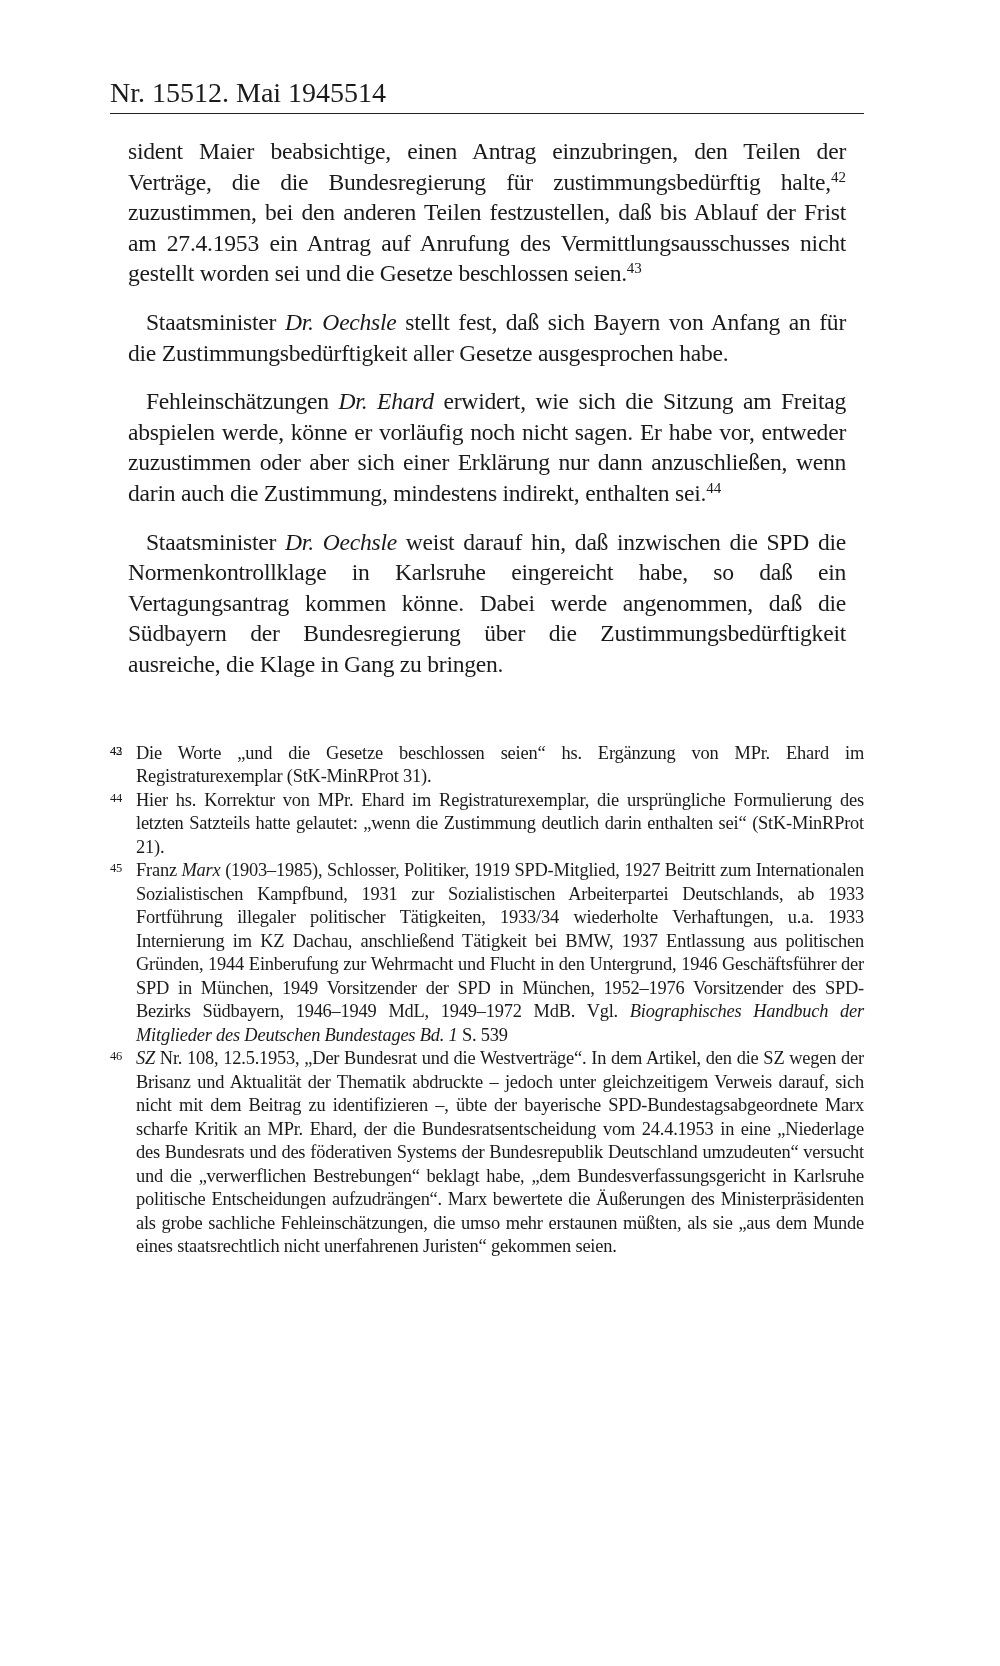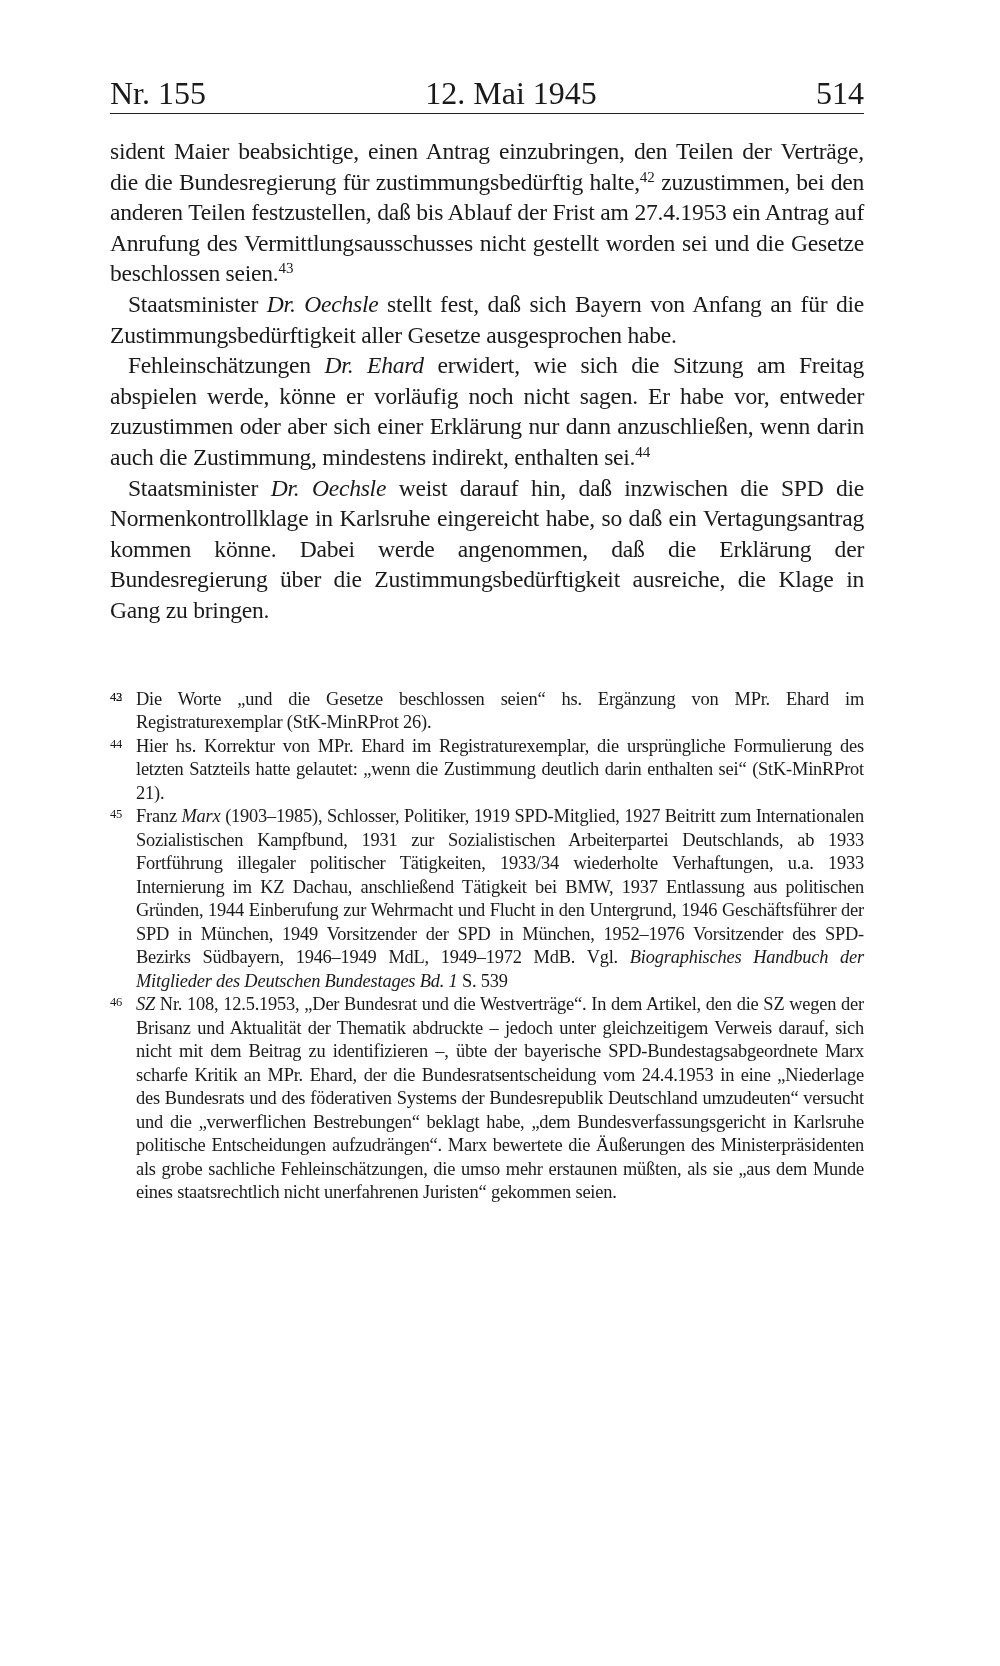--- a/index.html
+++ b/index.html
@@ -1,21 +1,21 @@
 <!DOCTYPE html>
 <html><head>
 <meta charset="utf-8">
 <style>
   html, body { margin: 0; padding: 0; background: #ffffff; }
   body { width: 1000px; height: 1666px; position: relative; overflow: hidden; color: #1a1a1a; }
   .page { position: absolute; left: 110px; top: 78px; width: 754px; font-family: "Liberation Serif", "DejaVu Serif", serif; }
-  .running-head { display: flex; justify-content: space-between; align-items: baseline; font-size: 32px; line-height: 30px; padding-bottom: 5px; border-bottom: 1.5px solid #222; }
+  .running-head { display: flex; justify-content: flex-start; align-items: baseline; font-size: 28px; line-height: 30px; padding-bottom: 5px; border-bottom: 1.5px solid #222; }
   .running-head span { display: block; }
   .body-text { margin-top: 22px; font-size: 23.6px; line-height: 30.6px; text-align: justify; hyphens: manual; letter-spacing: -0.25px; }
-  .body-text p { margin: 0; text-indent: 0; }
+  .body-text p { margin: 18px; text-indent: 0; }
   .body-text p.indent { text-indent: 18px; }
   sup.fn { font-size: 15px; line-height: 0; vertical-align: 8px; letter-spacing: 0; }
   .footnotes { margin-top: 62px; font-size: 18.4px; line-height: 23.5px; text-align: justify; letter-spacing: -0.2px; }
   .footnote { position: relative; padding-left: 26px; margin: 0; }
   .footnote .fn-num { position: absolute; left: 0; top: 0; font-size: 12.5px; line-height: 18px; }
   em { }
 </style>
 </head>
 <body>
 
@@ -28,29 +28,29 @@
   </div>
 
   <div class="body-text">
     <p><span>sident Maier beabsichtige, einen Antrag einzubringen, den Teilen der Verträge, die die Bundesregierung für zustimmungsbedürftig halte,</span><sup class="fn">42</sup><span> zuzustimmen, bei den anderen Teilen festzustellen, daß bis Ablauf der Frist am 27.4.1953 ein Antrag auf Anrufung des Vermittlungsausschusses nicht gestellt worden sei und die Gesetze beschlossen seien.</span><sup class="fn">43</sup></p>
 
     <p class="indent"><span>Staatsminister </span><em>Dr. Oechsle</em><span> stellt fest, daß sich Bayern von Anfang an für die Zustimmungsbedürftigkeit aller Gesetze ausgesprochen habe.</span></p>
 
     <p class="indent"><span>Fehleinschätzungen </span><em>Dr. Ehard</em><span> erwidert, wie sich die Sitzung am Freitag abspielen werde, könne er vorläufig noch nicht sagen. Er habe vor, entweder zuzustimmen oder aber sich einer Erklärung nur dann anzuschließen, wenn darin auch die Zustimmung, mindestens indirekt, enthalten sei.</span><sup class="fn">44</sup></p>
 
 
-    <p class="indent"><span>Staatsminister </span><em>Dr. Oechsle</em><span> weist darauf hin, daß inzwischen die SPD die Normenkontrollklage in Karlsruhe eingereicht habe, so daß ein Vertagungsantrag kommen könne. Dabei werde angenommen, daß die Erklärung der Bundesregierung über die Zustimmungsbedürftigkeit ausreiche, die Klage in Gang zu bringen.</span></p>
+    <p class="indent"><span>Staatsminister </span><em>Dr. Oechsle</em><span> weist darauf hin, daß inzwischen die SPD die Normenkontrollklage in Karlsruhe eingereicht habe, so daß ein Vertagungsantrag kommen könne. Dabei werde angenommen, daß die Südbayern der Bundesregierung über die Zustimmungsbedürftigkeit ausreiche, die Klage in Gang zu bringen.</span></p>
   </div>
 
   <div class="footnotes">
     <p class="footnote">
       <span class="fn-num">42</span>
     </p>
     <p class="footnote">
-      <span class="fn-num">43</span><span>Die Worte „und die Gesetze beschlossen seien“ hs. Ergänzung von MPr. Ehard im Registraturexemplar (StK-MinRProt 26).</span>
+      <span class="fn-num">43</span><span>Die Worte „und die Gesetze beschlossen seien“ hs. Ergänzung von MPr. Ehard im Registraturexemplar (StK-MinRProt 31).</span>
     </p>
     <p class="footnote">
       <span class="fn-num">44</span><span>Hier hs. Korrektur von MPr. Ehard im Registraturexemplar, die ursprüngliche Formulierung des letzten Satzteils hatte gelautet: „wenn die Zustimmung deutlich darin enthalten sei“ (StK-MinRProt 21).</span>
     </p>
     <p class="footnote">
       <span class="fn-num">45</span><span>Franz </span><em>Marx</em><span> (1903–1985), Schlosser, Politiker, 1919 SPD-Mitglied, 1927 Beitritt zum Internationalen Sozialistischen Kampfbund, 1931 zur Sozialistischen Arbeiterpartei Deutschlands, ab 1933 Fortführung illegaler politischer Tätigkeiten, 1933/34 wiederholte Verhaftungen, u.a. 1933 Internierung im KZ Dachau, anschließend Tätigkeit bei BMW, 1937 Entlassung aus politischen Gründen, 1944 Einberufung zur Wehrmacht und Flucht in den Untergrund, 1946 Geschäftsführer der SPD in München, 1949 Vorsitzender der SPD in München, 1952–1976 Vorsitzender des SPD-Bezirks Südbayern, 1946–1949 MdL, 1949–1972 MdB. Vgl. </span><em>Biographisches Handbuch der Mitglieder des Deutschen Bundestages Bd. 1</em><span> S. 539</span>
     </p>
     <p class="footnote">
       <span class="fn-num">46</span><em>SZ</em><span> Nr. 108, 12.5.1953, „Der Bundesrat und die Westverträge“. In dem Artikel, den die SZ wegen der Brisanz und Aktualität der Thematik abdruckte – jedoch unter gleichzeitigem Verweis darauf, sich nicht mit dem Beitrag zu identifizieren –, übte der bayerische SPD-Bundestagsabgeordnete Marx scharfe Kritik an MPr. Ehard, der die Bundesratsentscheidung vom 24.4.1953 in eine „Niederlage des Bundesrats und des föderativen Systems der Bundesrepublik Deutschland umzudeuten“ versucht und die „verwerflichen Bestrebungen“ beklagt habe, „dem Bundesverfassungsgericht in Karlsruhe politische Entscheidungen aufzudrängen“. Marx bewertete die Äußerungen des Ministerpräsidenten als grobe sachliche Fehleinschätzungen, die umso mehr erstaunen müßten, als sie „aus dem Munde eines staatsrechtlich nicht unerfahrenen Juristen“ gekommen seien.</span>
     </p>

